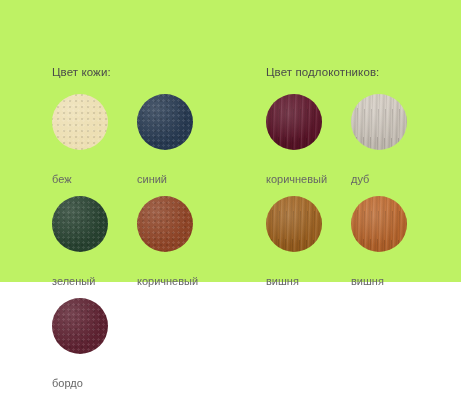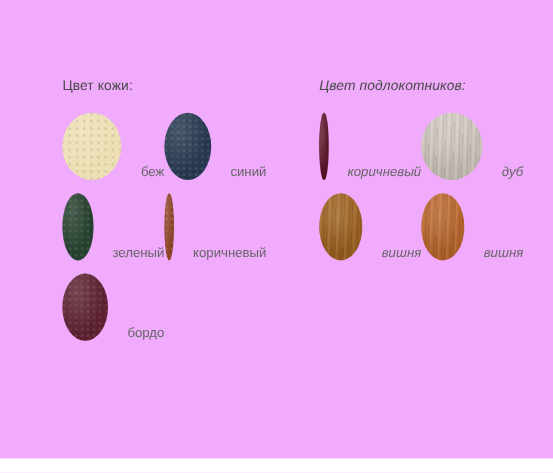--- a/index.html
+++ b/index.html
@@ -11,52 +11,52 @@
     width: 461px;
     height: 394px;
     background: #ffffff;
     font-family: "Liberation Sans", "DejaVu Sans", sans-serif;
     overflow: hidden;
   }
 
   .swatch-board {
     position: relative;
     width: 461px;
-    height: 382px;
-    background: #f0abfc;
+    height: 282px;
+    background: #bef264;
   }
 
   .swatch-group {
     position: absolute;
     top: 66px;
   }
   .swatch-group.group-leather { left: 52px; }
-  .swatch-group.group-armrest { left: 266px; font-style: italic; }
+  .swatch-group.group-armrest { left: 266px; }
 
   .group-title {
     font-size: 11.5px;
     color: #4a4a4a;
     letter-spacing: 0.1px;
     margin: 0 0 16px 0;
     white-space: nowrap;
     font-weight: 400;
   }
 
   .swatch-grid {
     display: grid;
     grid-template-columns: 85px 85px;
     row-gap: 11px;
     column-gap: 0px;
   }
 
   .swatch-cell {
     width: 85px;
     display: flex;
-    flex-direction: row;
-    align-items: flex-end;
+    flex-direction: column;
+    align-items: flex-start;
     gap: 16px;
   }
   .swatch-cell.is-empty {
     visibility: hidden;
   }
 
   .swatch-dot {
     width: 56px;
     height: 56px;
     border-radius: 50%;

